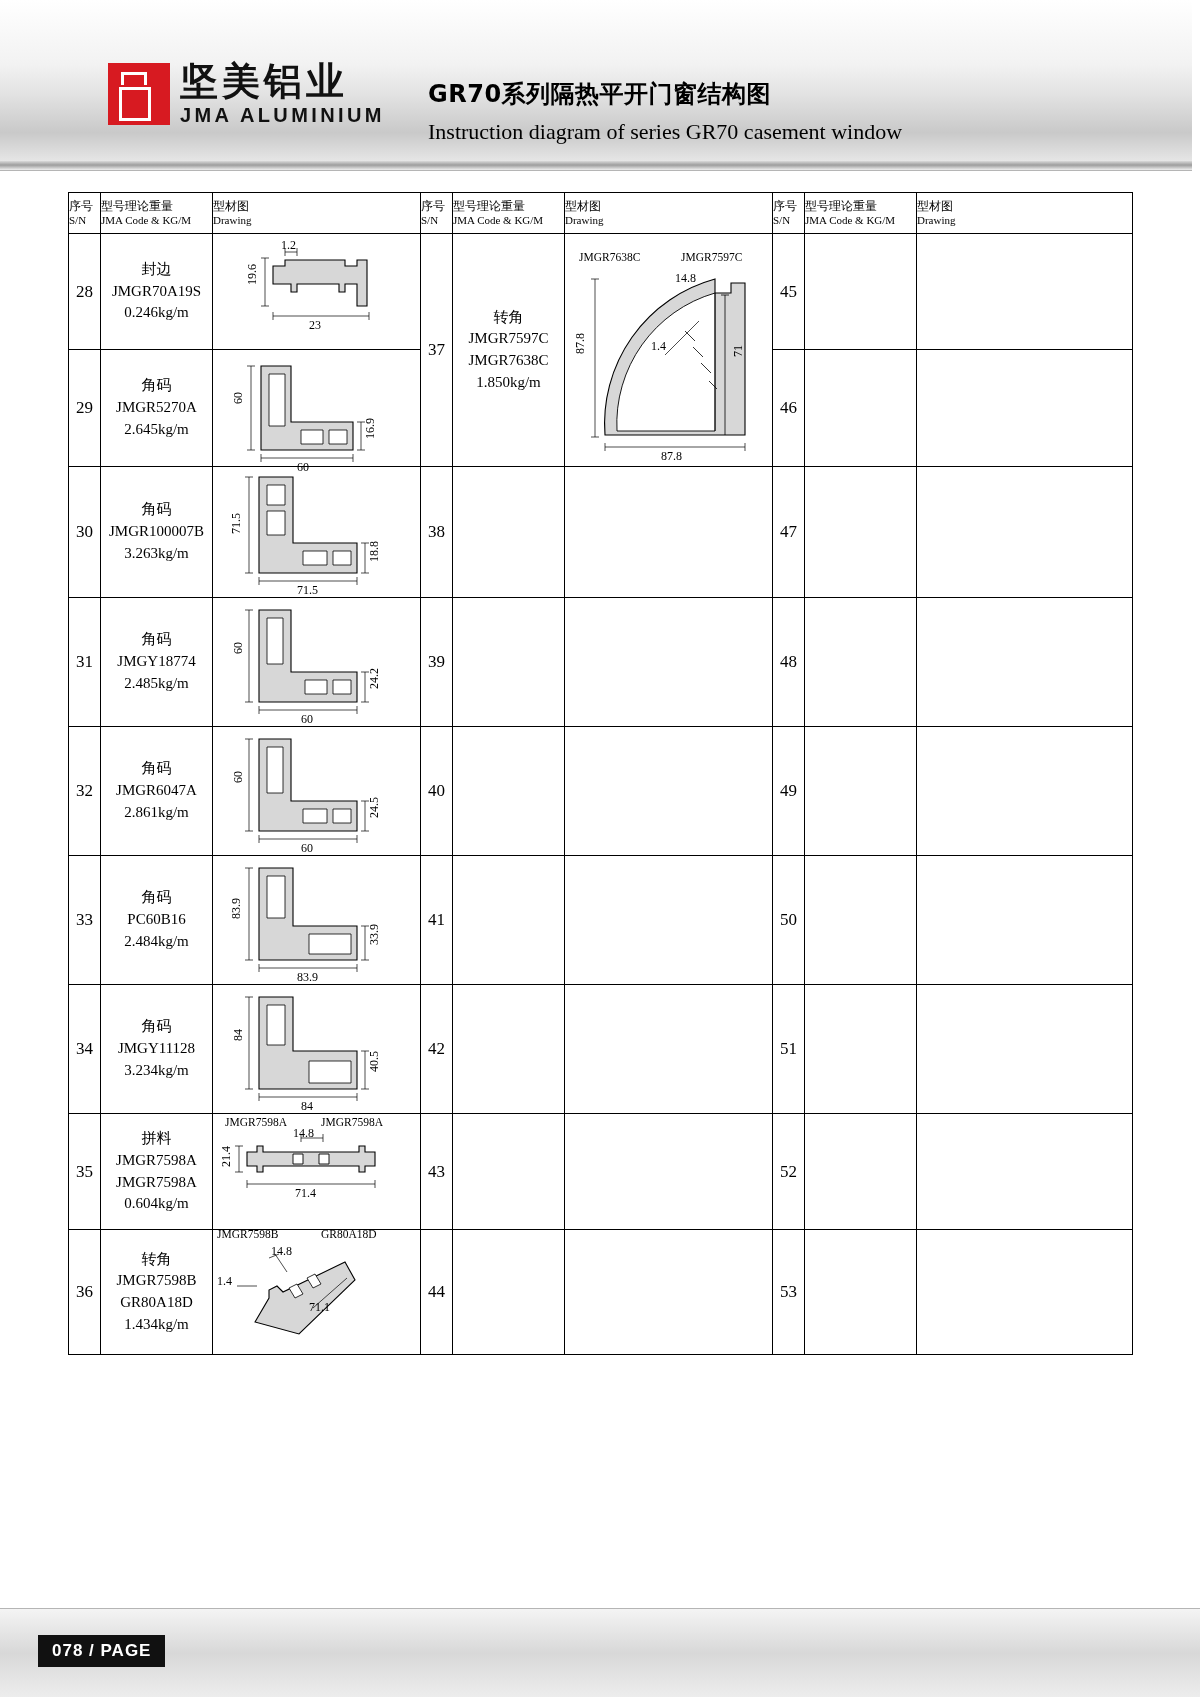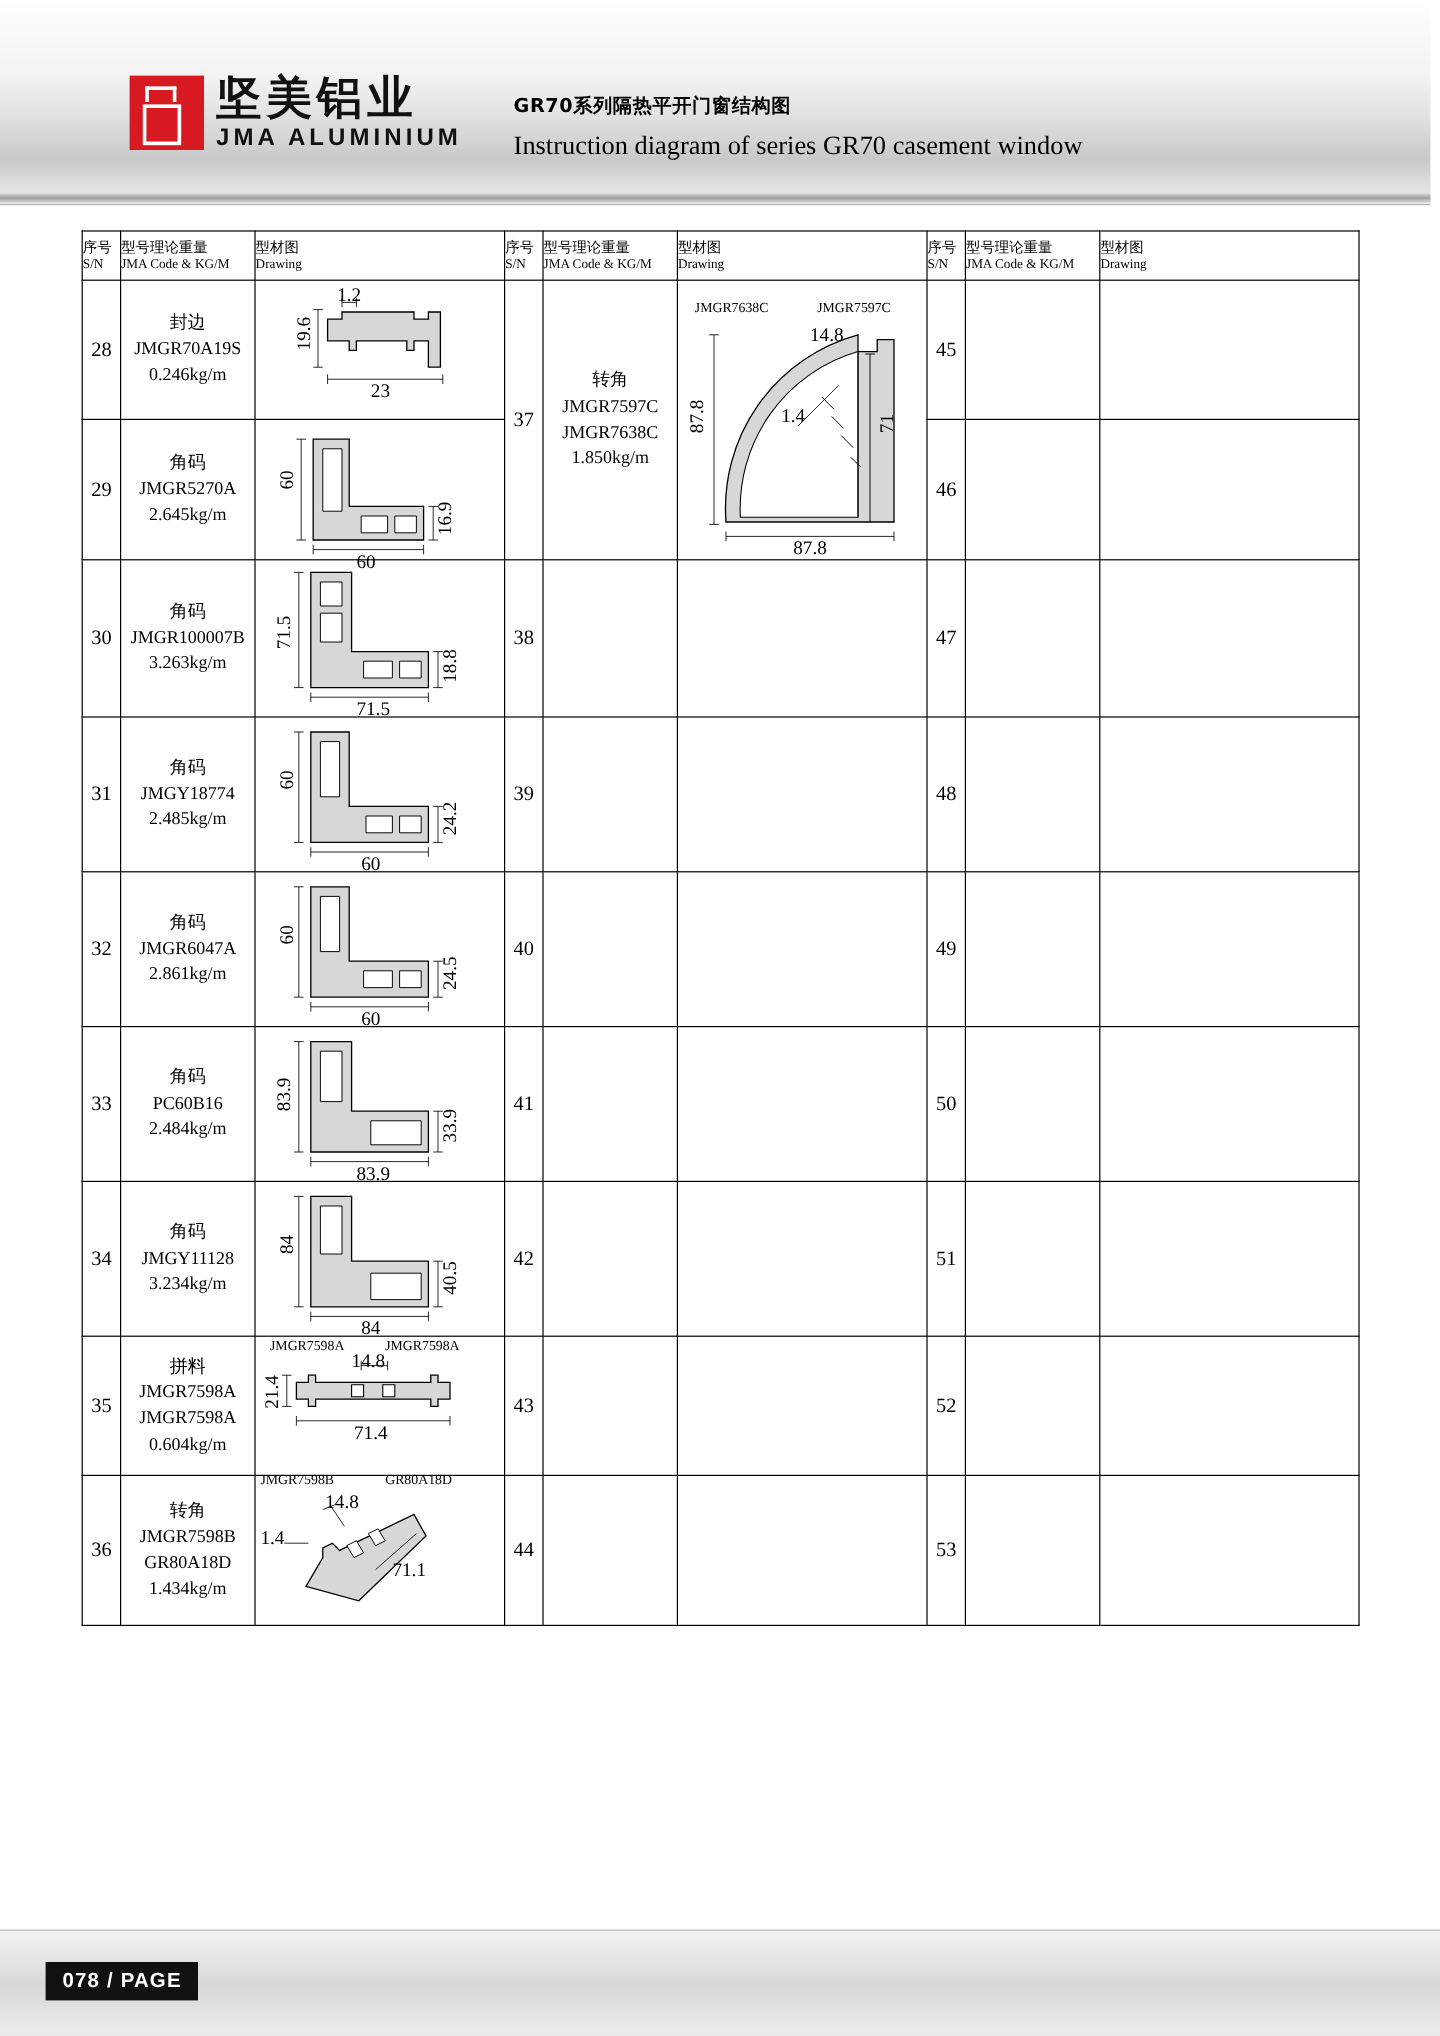--- a/index.html
+++ b/index.html
@@ -35,41 +35,41 @@
   }
   .logo-text{line-height:1;}
   .logo-cn{
     font-family:"DejaVu Sans", sans-serif;font-weight:bold;font-size:38px;letter-spacing:4px;color:#111;
   }
   .logo-en{
     font-family:"Liberation Sans", sans-serif;font-weight:bold;font-size:20px;letter-spacing:3.4px;color:#111;margin-top:5px;
   }
   .title-wrap{position:absolute;left:428px;top:78px;}
   .title-cn{
-    font-family:"DejaVu Sans", sans-serif;font-weight:bold;font-size:16px;color:#000;letter-spacing:.5px;
+    font-family:"DejaVu Sans", sans-serif;font-weight:bold;font-size:24px;color:#000;letter-spacing:.5px;
   }
   .title-en{
     font-family:"Liberation Serif", serif;font-size:22px;color:#000;margin-top:9px;
   }
 
   
   .sheet{position:absolute;left:68px;top:192px;width:1064px;}
   table.main{border-collapse:collapse;width:1064px;table-layout:fixed;}
   table.main td,table.main th{border:1px solid #000;padding:0;}
   .hdr td{height:40px;text-align:left;vertical-align:middle;}
   .hdr .cn{font-family:"DejaVu Sans",sans-serif;font-size:12px;display:block;line-height:1.25;}
   .hdr .en{font-family:"Liberation Serif",serif;font-size:11px;display:block;line-height:1.25;}
   .sn{width:32px;text-align:center;font-size:17px;font-family:"Liberation Serif",serif;}
   .code{width:112px;text-align:center;font-size:15px;line-height:1.45;font-family:"Liberation Serif",serif;}
   .code .cjk{font-family:"DejaVu Sans",sans-serif;font-size:15px;}
   .draw{width:208px;position:relative;}
   .row-std td{height:115px;}
 
   .drawbox{position:relative;width:100%;height:100%;min-height:110px;}
-  .dim{position:absolute;font-size:16px;font-family:"Liberation Serif",serif;}
+  .dim{position:absolute;font-size:12px;font-family:"Liberation Serif",serif;}
   .partlbl{position:absolute;font-size:11.5px;font-family:"Liberation Serif",serif;}
   .vert{writing-mode:vertical-rl;transform:rotate(180deg);}
 
   
   svg{display:block;}
 
   
   .footer{position:absolute;left:0;bottom:0;width:1200px;height:88px;
     background:linear-gradient(180deg,#f4f4f4,#d8d8d8 50%,#ededed);
     border-top:1px solid #b5b5b5;}
@@ -496,21 +496,21 @@
           <g stroke="#000" stroke-width=".7" fill="none">
             <path d="M62 24 l12 18 M56 28 l10 -4"></path>
             <path d="M24 56 h20"></path>
             <path d="M100 78 l34 -30"></path>
           </g>
         </svg>
         <span class="partlbl" style="left:4px;top:-2px">JMGR7598B</span>
         <span class="partlbl" style="left:108px;top:-2px">GR80A18D</span>
         <span class="dim" style="left:58px;top:14px">14.8</span>
         <span class="dim" style="left:4px;top:44px">1.4</span>
-        <span class="dim" style="left:114px;top:70px">71.1</span>
+        <span class="dim" style="left:96px;top:70px">71.1</span>
       </div>
     </td>
     <td class="sn">44</td>
     <td class="code"></td>
     <td class="draw"></td>
     <td class="sn">53</td>
     <td class="code"></td>
     <td class="draw"></td>
   </tr>
 </tbody>

